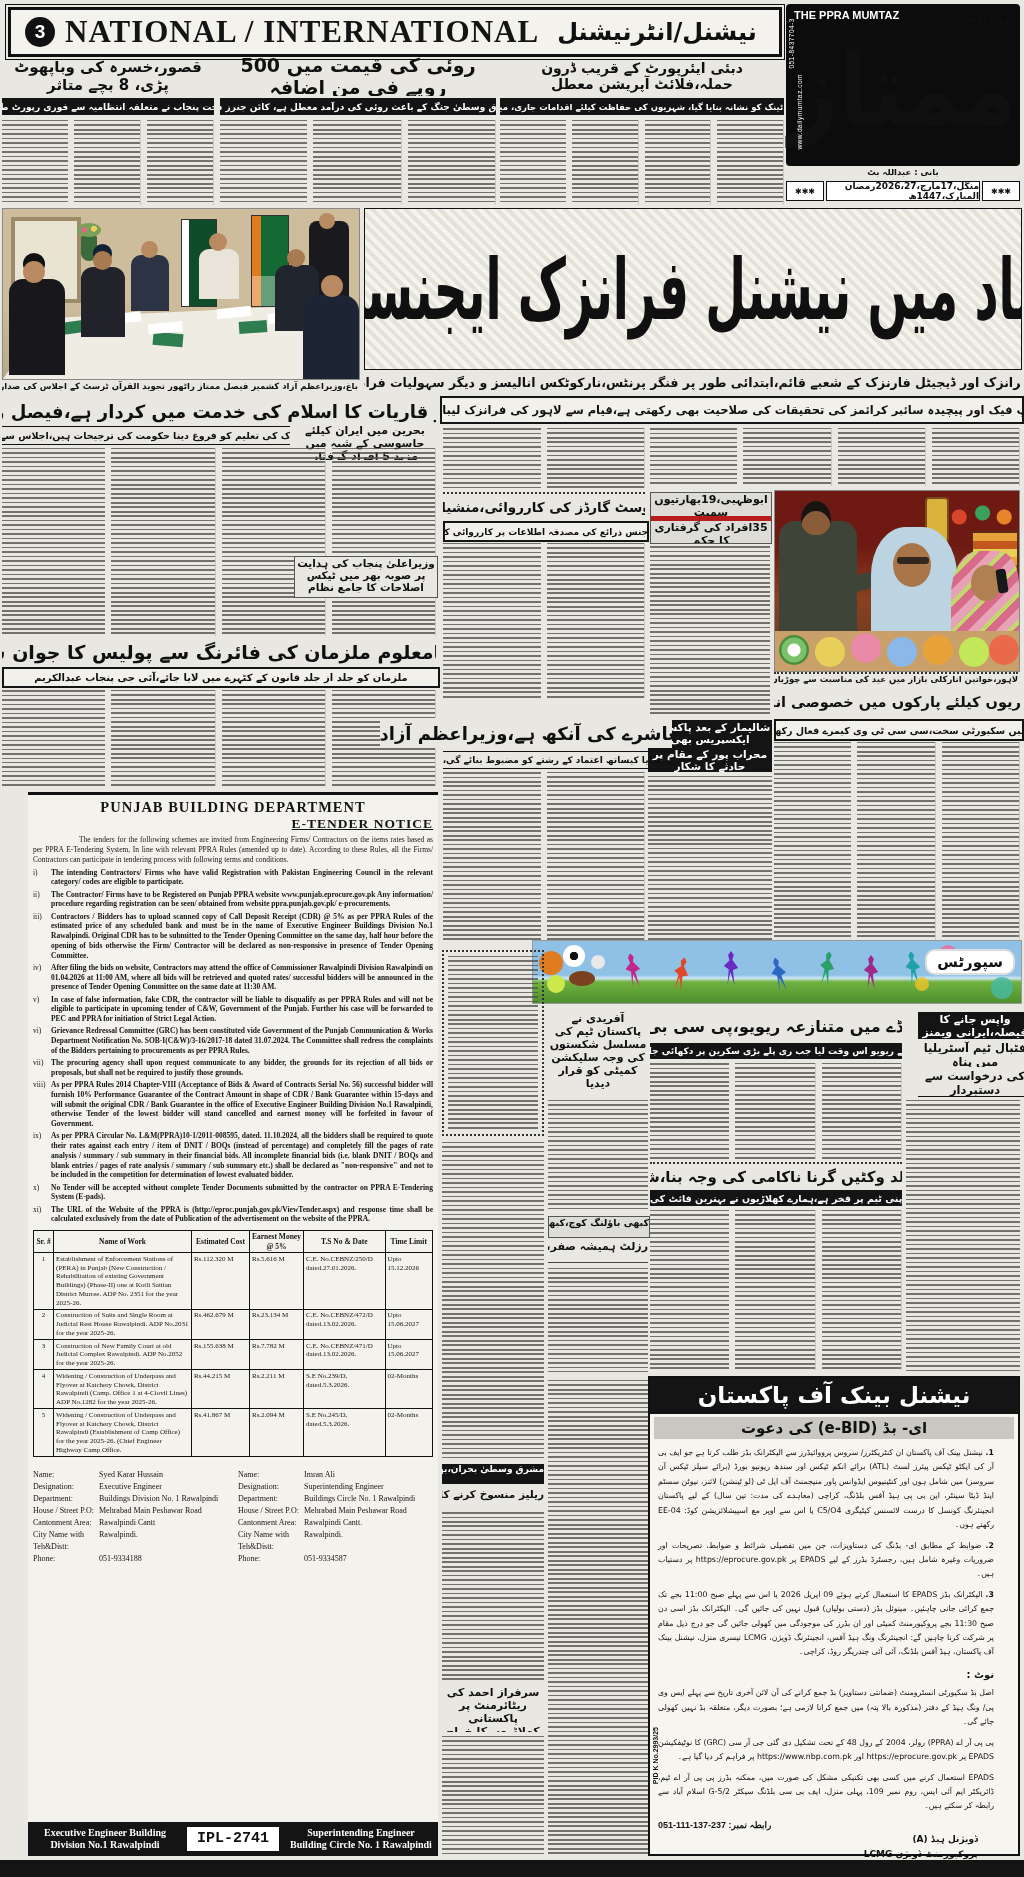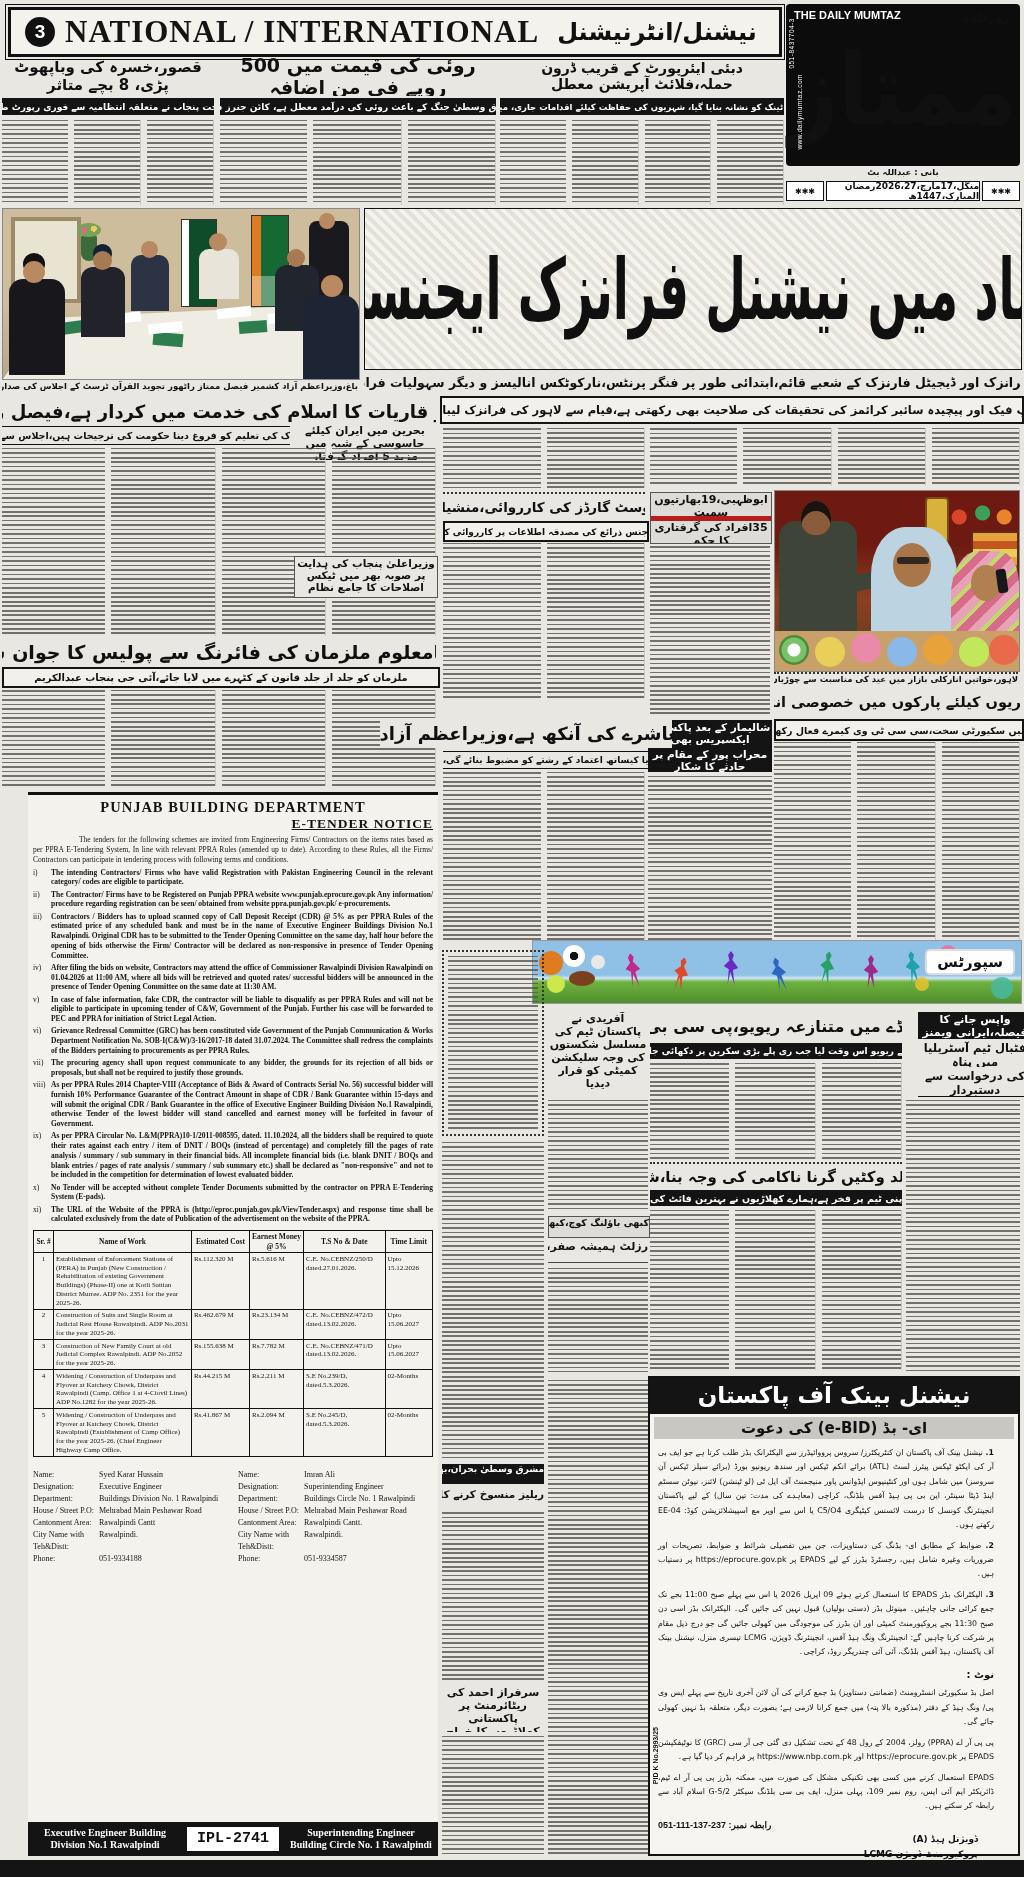--- a/index.html
+++ b/index.html
@@ -60,21 +60,21 @@
               padding:3px 10px;margin:0 8px;border:1px solid #111;flex:none;}
   #tfoot>div:first-child,#tfoot>div:last-child{flex:1;}
   
   #photo1{background:linear-gradient(180deg,#cdbd9d 0 55%,#b7a887 100%);overflow:hidden;border:1px solid #888;}
   #photo2{background:linear-gradient(180deg,#6e1a12 0 30%,#8a4020 60%,#5e3a22 100%);overflow:hidden;border:1px solid #888;}
   .shape{position:absolute;}
   
   #sbanner{background:linear-gradient(180deg,#8fc0e6 0 55%,#cfe7f6 60%,#6fb23f 66%,#4f8f2f 100%);overflow:hidden;border:1px solid #999;}
   .ath{position:absolute;width:16px;height:34px;clip-path:polygon(50% 0,68% 12%,58% 26%,95% 50%,62% 56%,72% 100%,46% 62%,28% 100%,36% 54%,5% 44%,40% 28%,32% 12%);}
   .ball{position:absolute;border-radius:50%;}
-  #sp-label{position:absolute;right:8px;top:10px;background:#fff;border-radius:3px;padding:2px 10px;font-weight:bold;font-size:15px;box-shadow:0 0 0 2px #ddd;}
+  #sp-label{position:absolute;right:8px;top:10px;background:#fff;border-radius:8px;padding:2px 10px;font-weight:bold;font-size:15px;box-shadow:0 0 0 2px #ddd;}
   .pinkc{position:absolute;border-radius:50%;background:#e86ea0;opacity:.85;}
   
   #nbp{border:2.5px solid #111;background:#f7f5f0;box-sizing:border-box;display:flex;flex-direction:column;}
   #nbp-title{background:#141414;color:#fff;font-size:23px;font-weight:bold;text-align:center;padding:4px 0 6px;}
   #nbp-sub{background:#c9c7c1;color:#111;font-size:15px;font-weight:bold;text-align:center;margin:3px 4px;padding:2px 0;}
   #nbp .bodyp{padding:4px 8px 0 8px;font-size:7.8px;line-height:1.85;text-align:justify;}
   #nbp .bodyp p{margin:0 16px 6px 0;}
   #nbp .pn{font-weight:bold;}
   #nbp-contact{text-align:left;direction:ltr;font-weight:bold;font-size:9px;padding:0 8px;}
   #nbp-sig{font-size:9px;font-weight:bold;text-align:right;padding:2px 40px 0 8px;line-height:1.7;}
@@ -93,21 +93,21 @@
 
 <div id="page">
 
   <div class="abs" id="hdrbox" style="left:8px;top:7px;width:768px;height:44px;">
     <div id="circ3">3</div>
     <div id="hdr-en">NATIONAL / INTERNATIONAL</div>
     <div id="hdr-ur" class="u">نیشنل/انٹرنیشنل</div>
   </div>
 
   <div class="abs" id="mast" style="left:786px;top:4px;width:234px;height:162px;">
-    <div id="mast-en">THE DAILY MUMTAZ</div>
+    <div id="mast-en">THE PPRA MUMTAZ</div>
     <div id="mast-roz" class="u">روزنامہ</div>
     <div id="mast-title" class="u">ممتاز</div>
     <div class="abs vtxt" style="left:2px;top:14px;color:#fff;">051-8437704-3</div>
     <div class="abs vtxt" style="left:10px;top:70px;color:#fff;">www.dailymumtaz.com</div>
   </div>
   <div class="abs u" style="left:800px;top:167px;width:206px;font-size:8.5px;font-weight:bold;text-align:center;">بانی : عبداللہ بٹ</div>
   <div class="abs" id="datebar" style="left:786px;top:181px;width:234px;height:20px;">
     <div class="stars">✱✱✱</div>
     <div class="dtxt u">منگل،17مارچ،2026،27رمضان المبارک،1447ھ</div>
     <div class="stars">✱✱✱</div>

